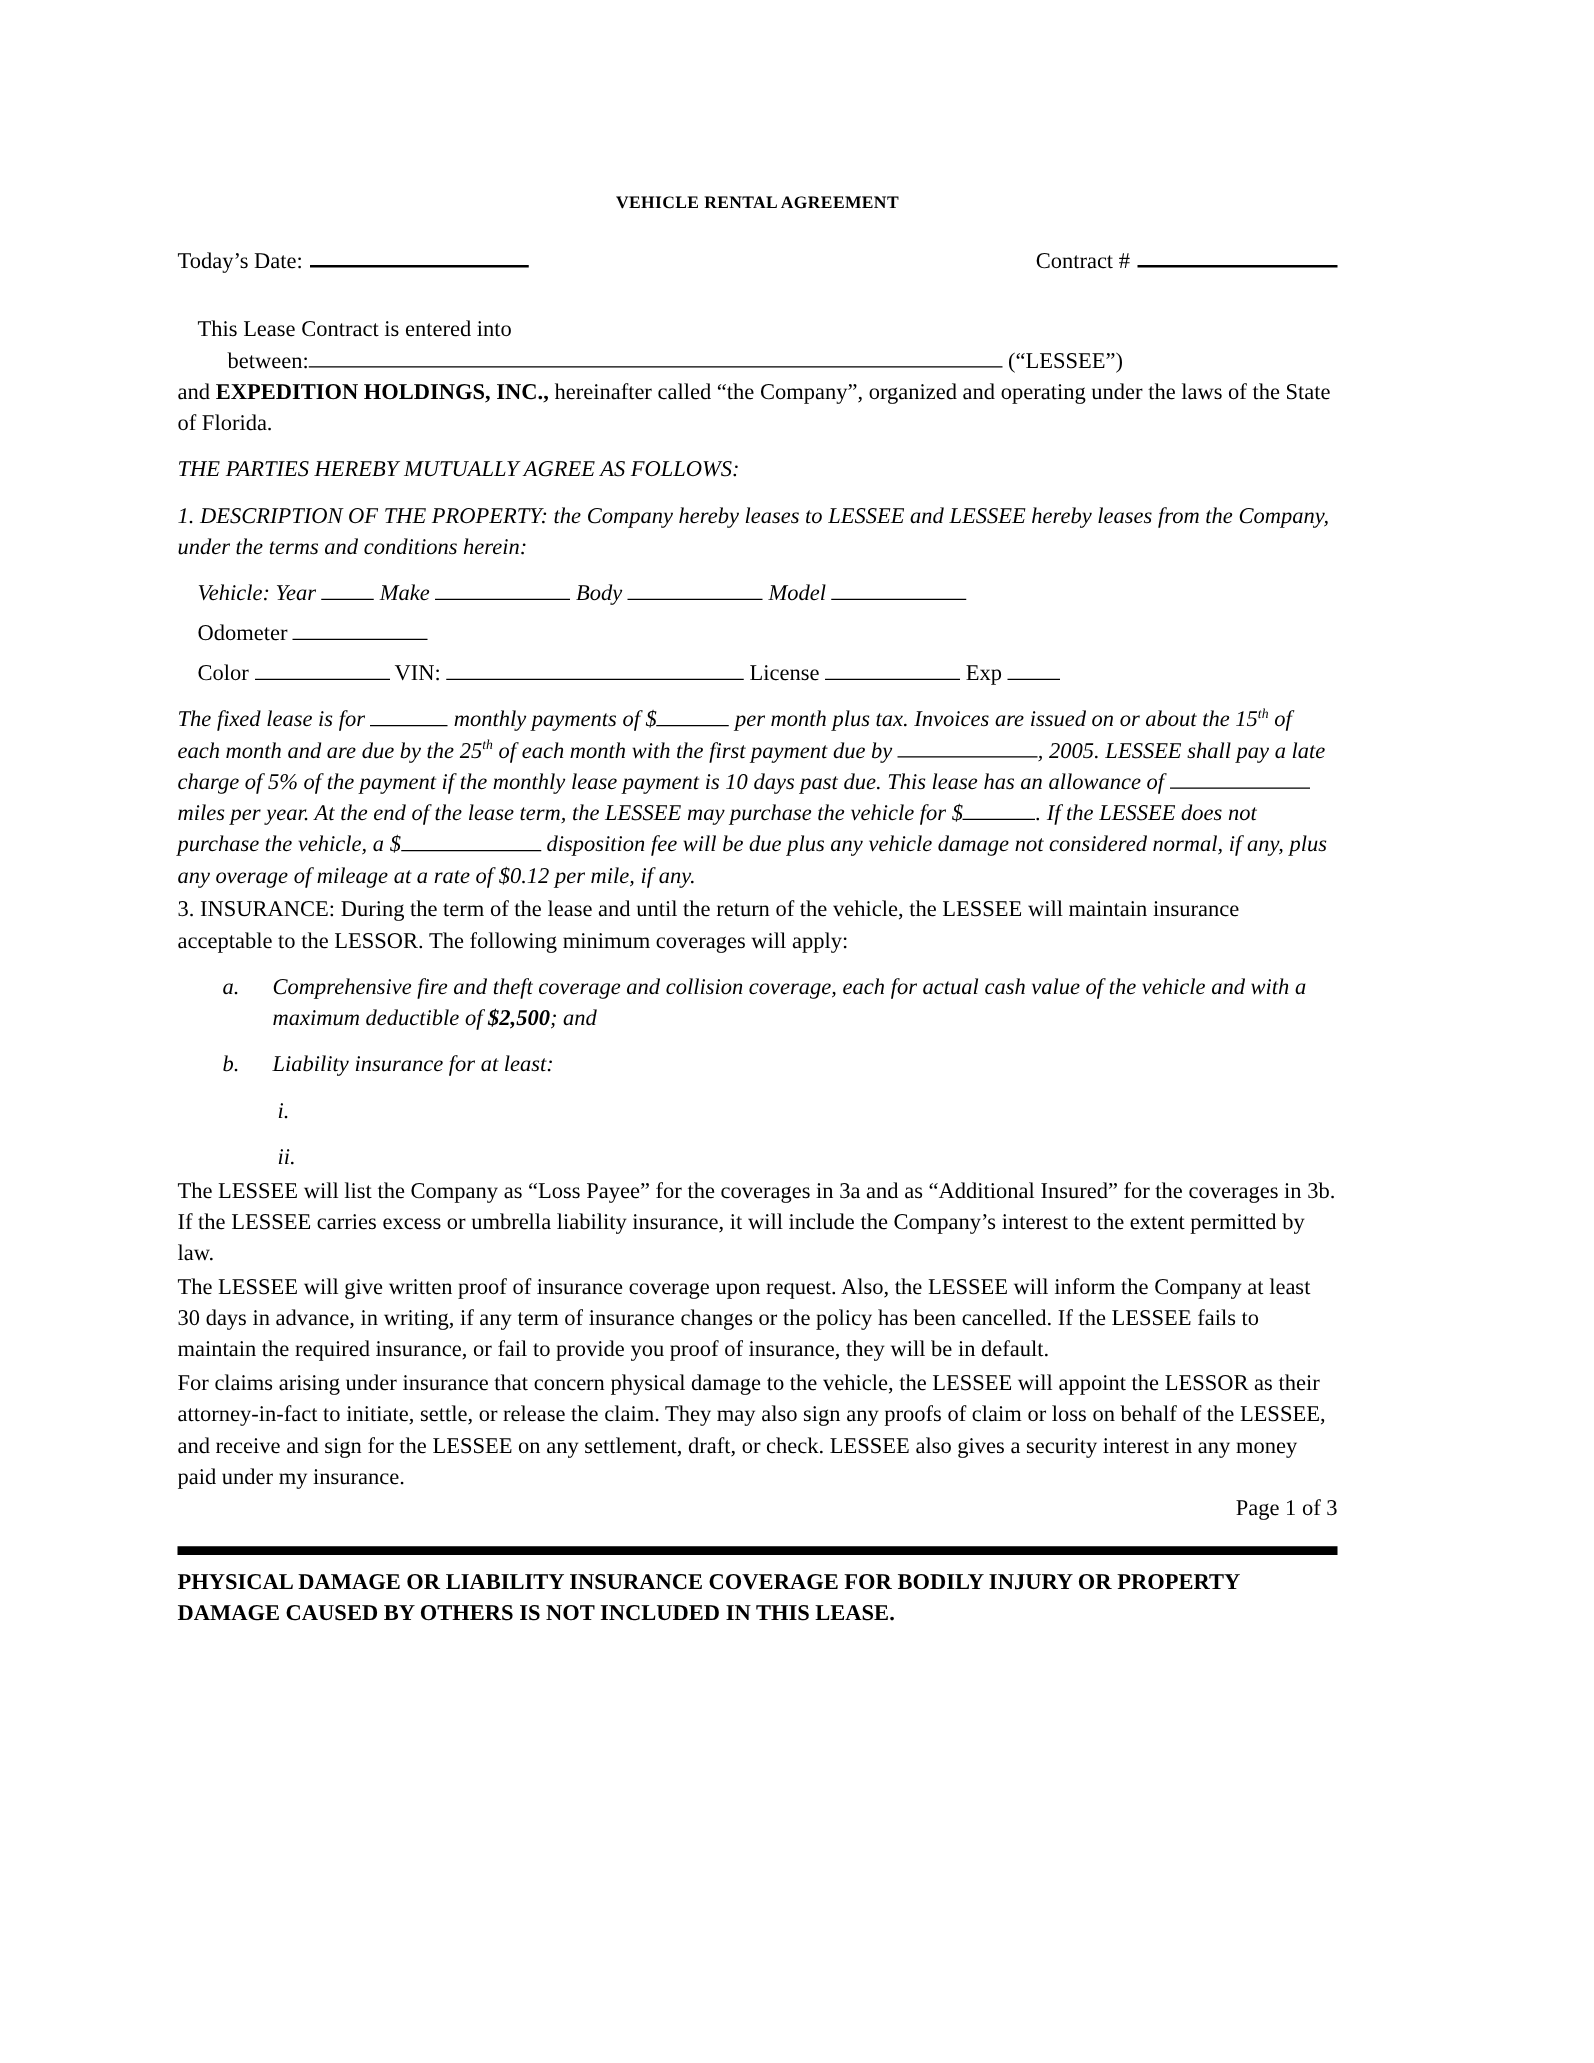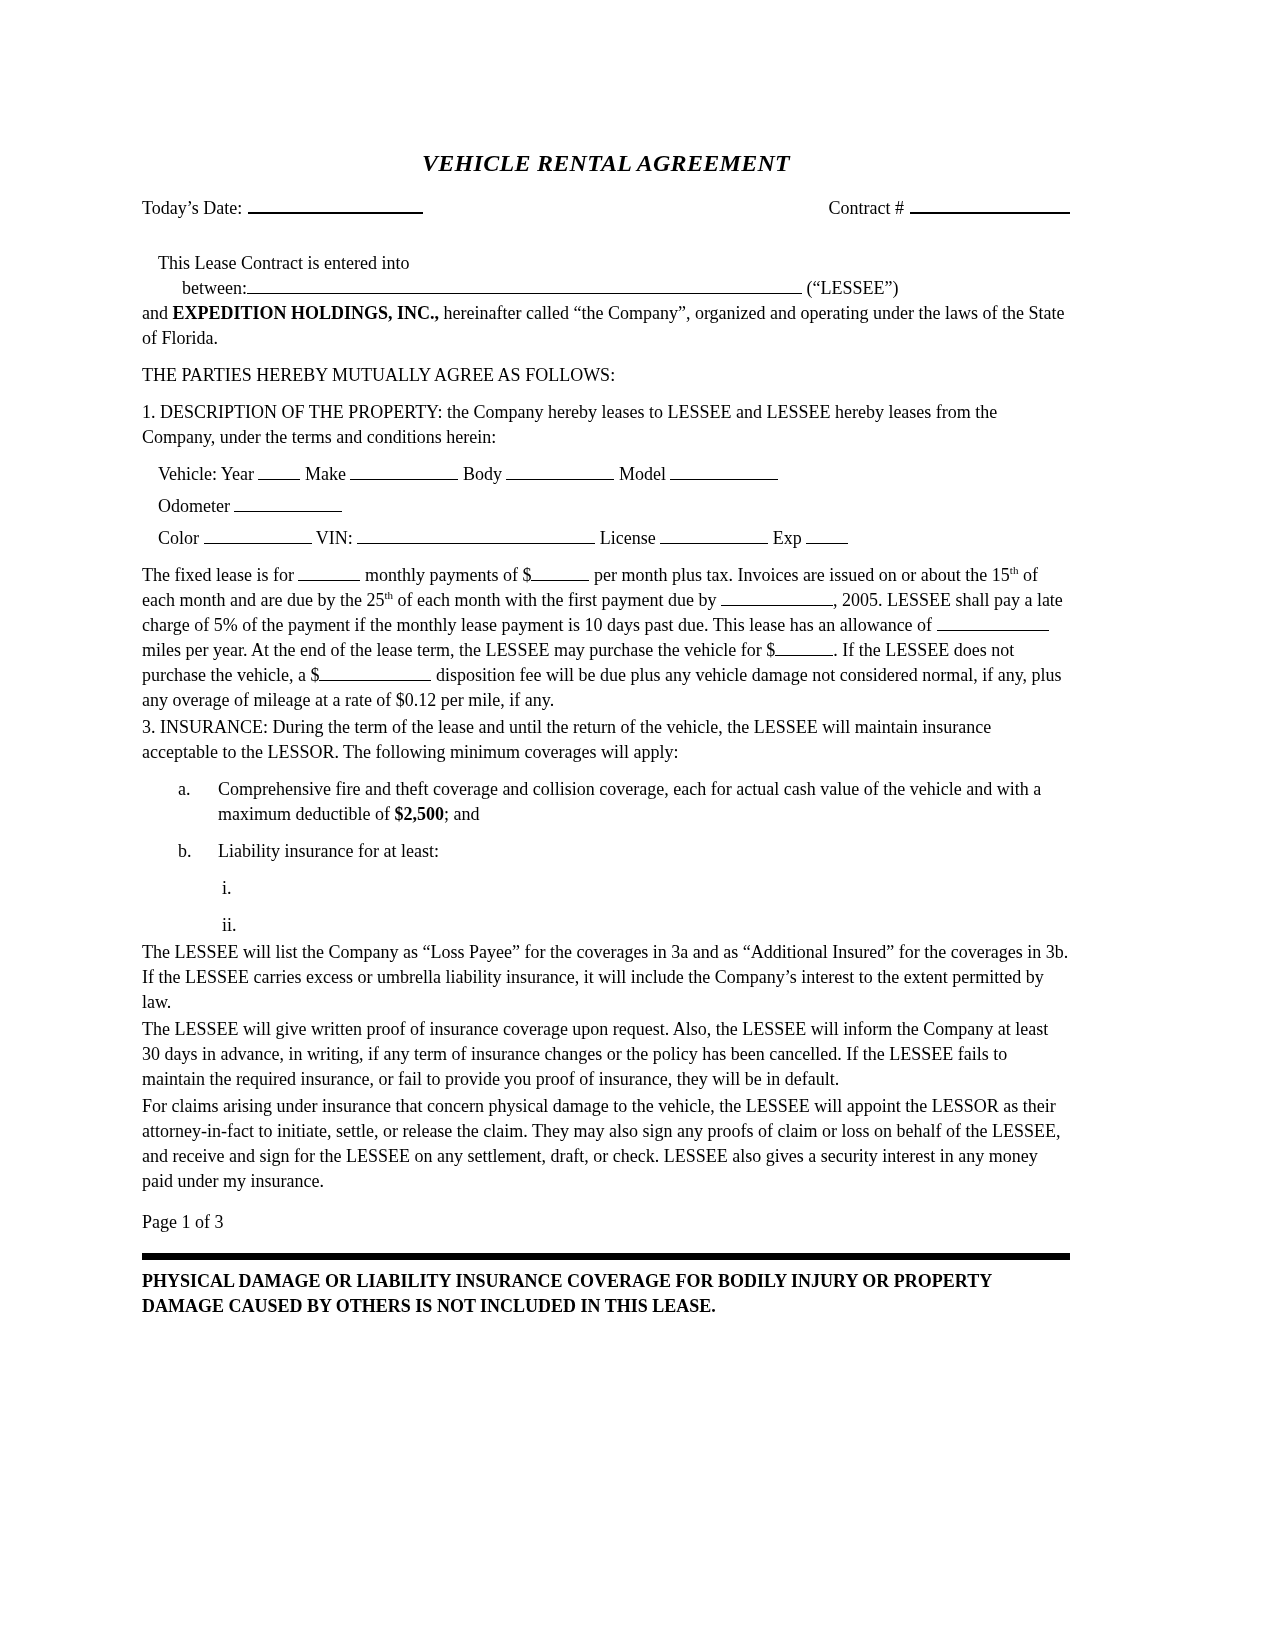--- a/index.html
+++ b/index.html
@@ -5,44 +5,44 @@
   * { box-sizing: border-box; }
   html, body { margin: 0; padding: 0; }
   body {
     width: 1275px; height: 1650px;
     background: #ffffff;
     font-family: "Liberation Serif", "DejaVu Serif", serif;
     font-size: 18px; line-height: 25px; color: #000;
   }
   .content { width: 928px; margin-left: 142px; padding-top: 150px; }
   .title {
-    font-size: 24px; font-weight: bold; text-align: center;
-    margin: 0; line-height: 26px; letter-spacing: 0.3px; font-style: italic;
+    font-size: 14px; font-weight: bold; text-align: center;
+    margin: 0; line-height: 26px; letter-spacing: 0.3px;
   }
   .header-row { display: flex; justify-content: space-between; margin-top: 20px; }
   .field-label { white-space: nowrap; }
   .blank { display: inline-block; border-bottom: 1.6px solid #000; height: 0.95em; vertical-align: baseline; }
   .blank.thick { border-bottom-width: 2px; }
   .blank.gap { margin-left: 6px; }
   p { margin: 0; }
   .indent-1 { padding-left: 16px; }
   .indent-2 { padding-left: 40px; }
   .mt-lg { margin-top: 30px; }
   .mt-md { margin-top: 16px; }
-  .mt-sm { margin-top: 12px; }
+  .mt-sm { margin-top: 12px; font-style: italic; }
   .mt-xs { margin-top: 7px; }
   .mt-p  { margin-top: 2px; }
   sup { font-size: 11px; line-height: 0; vertical-align: super; text-align: right; }
   .list-item { display: flex; align-items: flex-start; }
   .level-1 { padding-left: 36px; }
   .level-1 > .marker { width: 40px; flex-shrink: 0; }
   .level-2 { padding-left: 80px; }
   .level-2 > .marker { width: 42px; flex-shrink: 0; }
   .item-text { flex: 1; }
-  .page-number { text-align: left; margin-top: 16px; }
+  .page-number { text-align: right; margin-top: 0; }
   .divider { height: 7px; background: #000; margin-top: 18px; }
   .notice { font-weight: bold; margin-top: 9px; }
 </style>
 </head>
 <body>
 
 <div class="content">
 
   <h1 class="title">VEHICLE RENTAL AGREEMENT</h1>
 

